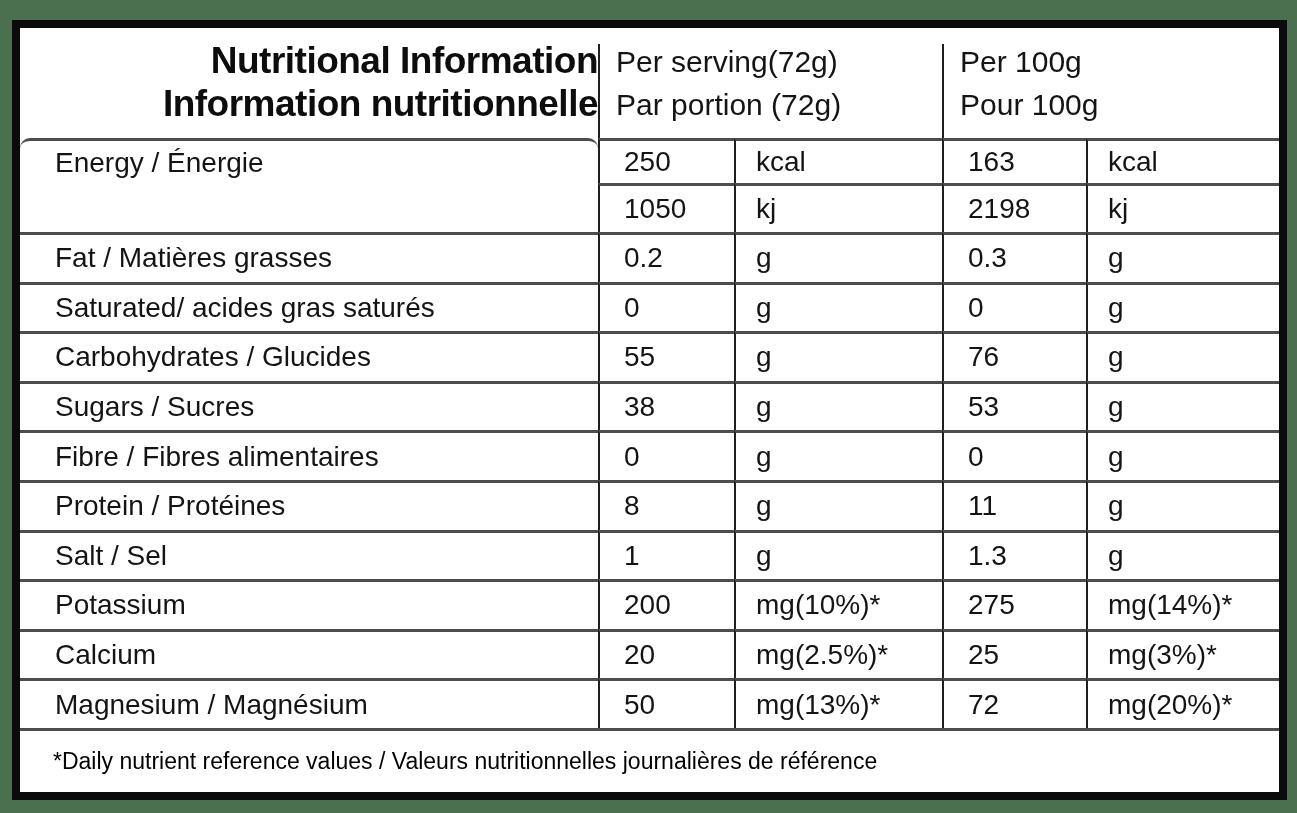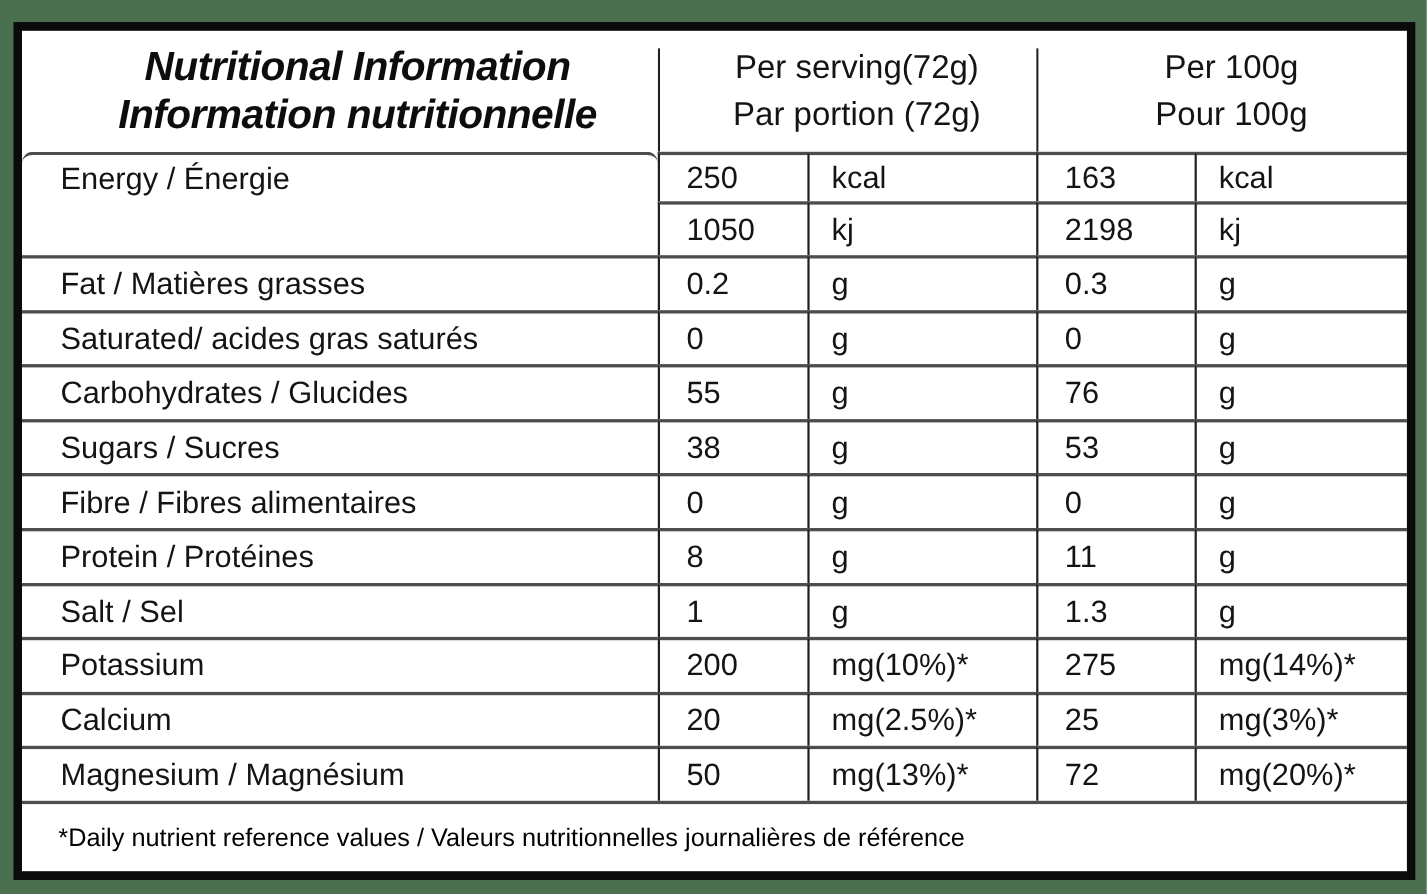--- a/index.html
+++ b/index.html
@@ -34,35 +34,34 @@
     box-sizing: border-box;
   }
   .label { padding-left: 35px; }
   .val   { padding-left: 24px; }
   .unit  { padding-left: 20px; }
   .bt { border-top: 3px solid #4d4d4d; }
   .bl { border-left: 2px solid #1f1f1f; }
 
   .title-cell {
     flex-direction: column;
-    align-items: center;
+    align-items: flex-end;
     justify-content: center;
     padding-left: 32px;
-    font-style: italic;
   }
   .title-line {
     font-weight: bold;
     font-size: 37px;
     line-height: 1.16;
     letter-spacing: -0.5px;
     color: #0d0d0d;
   }
   .head-cell {
     flex-direction: column;
-    align-items: center;
+    align-items: flex-start;
     justify-content: center;
     padding-left: 18px;
     font-size: 30px;
     line-height: 1.45;
     position: relative;
   }
   .head-cell::before {
     content: "";
     position: absolute;
     left: 0; top: 16px; bottom: 0;

